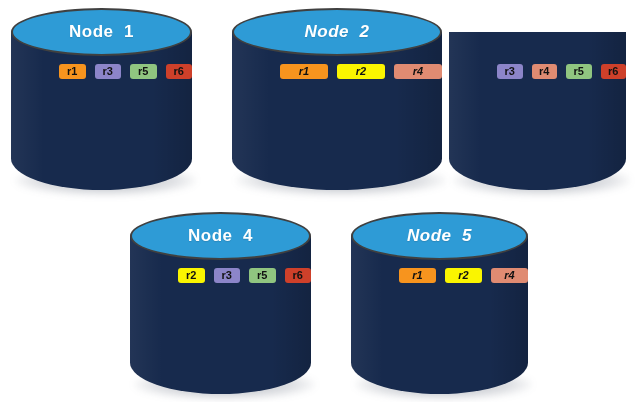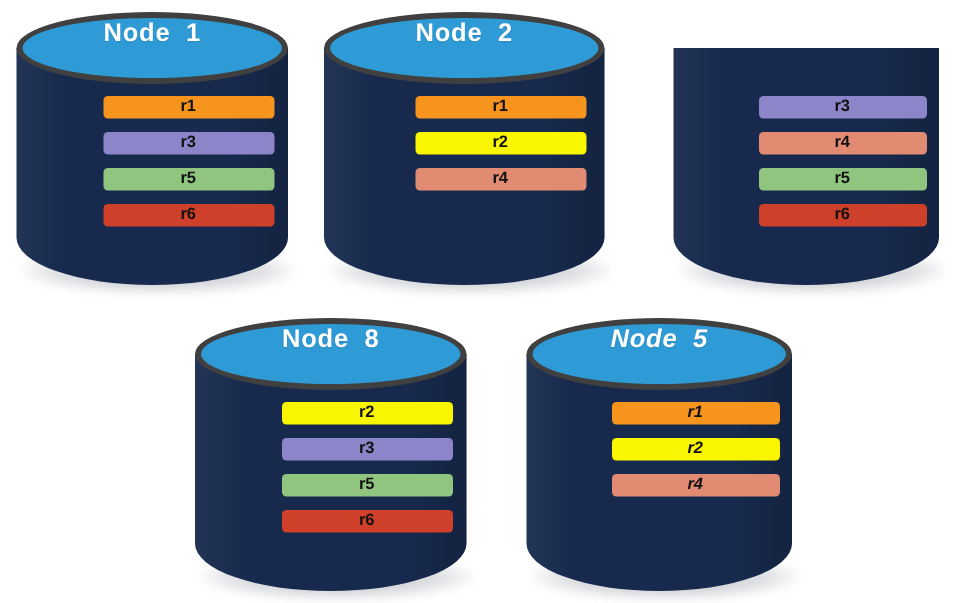--- a/index.html
+++ b/index.html
@@ -33,57 +33,57 @@
     content:"";
     position:absolute;left:0;top:0;right:0;bottom:0;
     border-radius:inherit;
     background:linear-gradient(90deg, rgba(255,255,255,0.05) 0%, rgba(255,255,255,0.0) 18%, rgba(0,0,0,0.0) 78%, rgba(0,0,0,0.16) 100%);
     pointer-events:none;
   }
   .cyl-top{
     position:absolute;left:0;top:0;right:0;height:48px;
     background:#2E9BD6;
     border-radius:50%;
-    border:4px solid #404040;
+    border:2px solid #404040;
     box-sizing:border-box;
     z-index:3;
-    display:flex;align-items:flex-start;justify-content:center;
+    display:flex;align-items:center;justify-content:center;
   }
   .cyl-top-label{
     color:#ffffff;
     font-weight:bold;
     font-size:17px;
     letter-spacing:0.5px;
     white-space:pre;
     text-shadow:0 1px 1px rgba(0,0,0,0.12);
   }
 
   .records{
     position:absolute;left:0;right:0;top:56px;
     z-index:4;
-    display:flex;flex-direction:column;align-items:center;
+    display:flex;flex-direction:row;align-items:center;
     gap:9px;
     margin-left:48px;
   }
   .record{
     height:15px;
     border-radius:3px;
     display:flex;align-items:center;justify-content:center;
     box-sizing:border-box;
   }
   .record-label{
     font-size:11px;
     font-weight:bold;
     color:#111111;
     line-height:1;
   }
 
   
   #node-1{left:11px;  top:8px;   width:181px;height:182px;}
-  #node-2{left:216px; top:8px;   width:187px;height:182px;}
+  #node-2{left:232px; top:8px;   width:210px;height:182px;font-style:italic;}
   #node-3{left:449px; top:8px;   width:177px;height:182px;}
   #node-4{left:130px; top:212px; width:181px;height:182px;}
   #node-5{left:351px; top:212px; width:177px;height:182px;font-style:italic;}
 
   #node-1 .record, #node-2 .record, #node-4 .record{width:114px;}
   #node-3 .record, #node-5 .record{width:112px;}
 </style>
 </head>
 <body>
 
@@ -146,21 +146,21 @@
         <div class="record" style="background: rgb(206, 64, 42);">
           <span class="record-label">r6</span>
         </div>
       </div>
   </div>
 
   <div class="node" id="node-4">
     <div class="cyl-shadow"></div>
     <div class="cyl-body"></div>
     <div class="cyl-top">
-      <span class="cyl-top-label">Node  8</span>
+      <span class="cyl-top-label">Node  4</span>
     </div>
     <div class="records">
         <div class="record" style="background: rgb(250, 245, 0);">
           <span class="record-label">r2</span>
         </div>
         <div class="record" style="background: rgb(140, 133, 201);">
           <span class="record-label">r3</span>
         </div>
         <div class="record" style="background: rgb(144, 197, 128);">
           <span class="record-label">r5</span>

